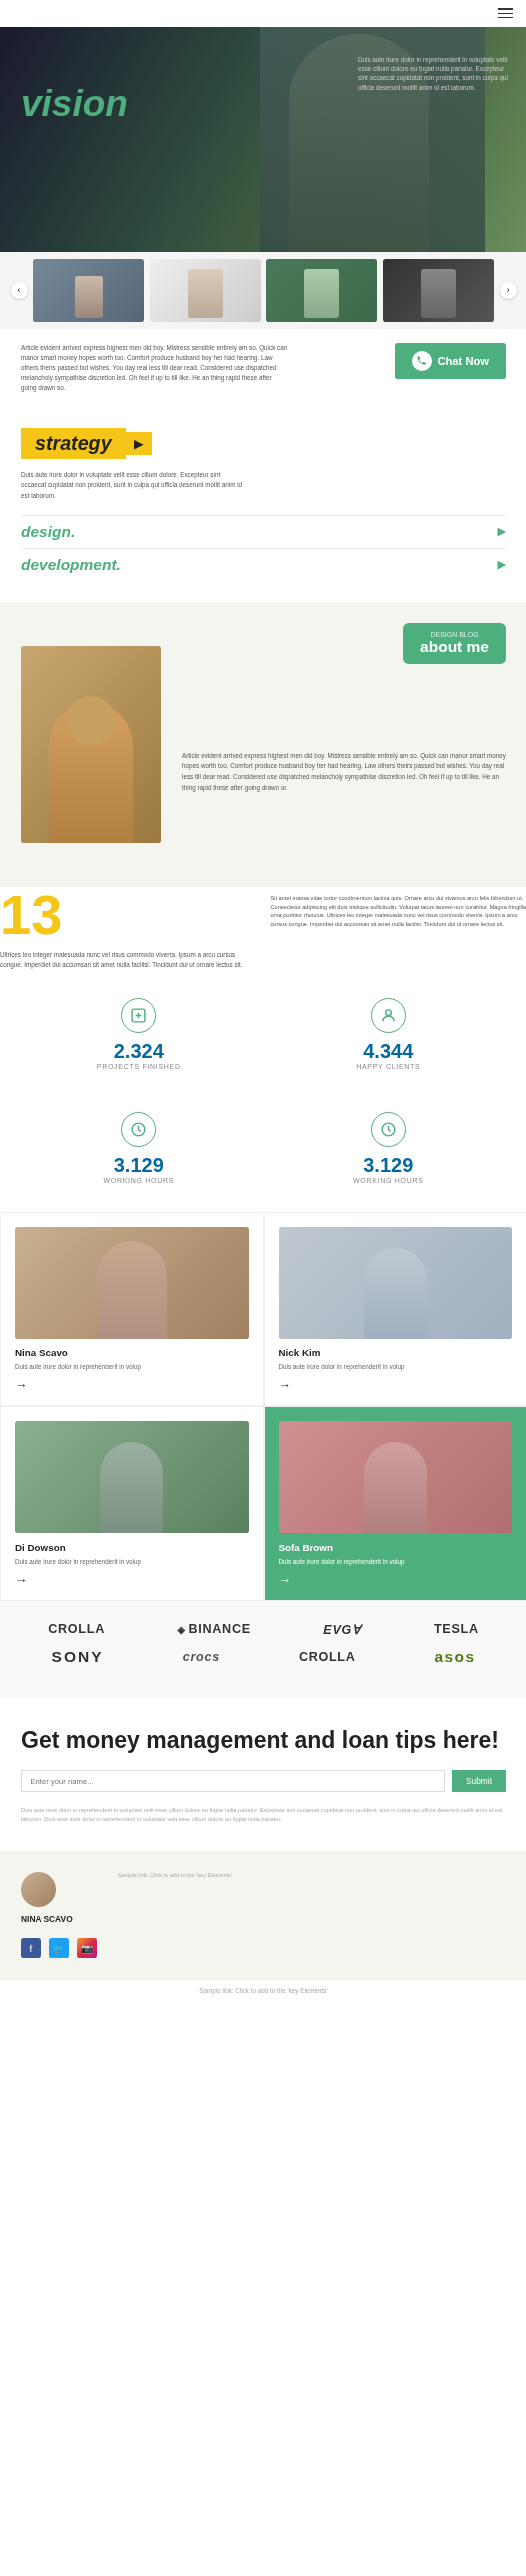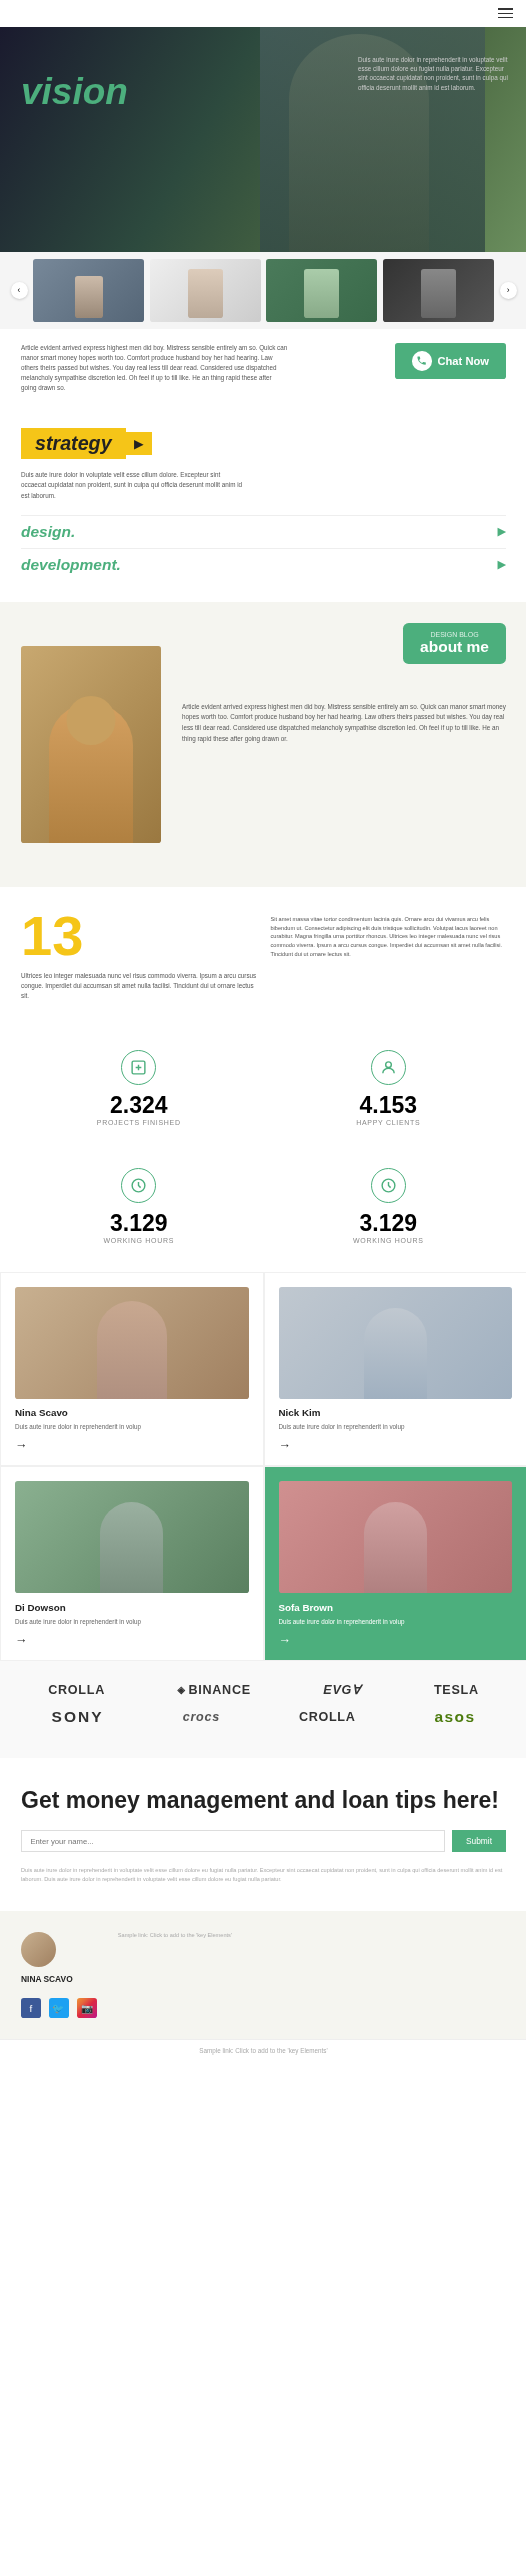--- a/index.html
+++ b/index.html
@@ -6,21 +6,21 @@
     body { font-family: Arial, sans-serif; width: 527px; background: #fff; overflow-x: hidden; }
 
     
     .header { background: #fff; padding: 8.4px 14px; display: flex; justify-content: flex-end; align-items: center; }
     .hamburger { display: flex; flex-direction: column; gap: 2.8px; cursor: pointer; }
     .hamburger span { display: block; width: 15.5px; height: 1.4px; background: #333; }
 
     
     .hero { position: relative; width: 527px; height: 225px; overflow: hidden; background: #222; }
     .hero-bg { width: 100%; height: 100%; background: linear-gradient(120deg, #1a1a2e 0%, #2d4a3e 40%, #4a6741 70%, #6b8f5e 100%); }
-    .hero-title { position: absolute; left: 21px; top: 44px; color: #4caf7d; font-size: 37px; font-weight: 700; font-style: italic; }
+    .hero-title { position: absolute; left: 21px; top: 56px; color: #4caf7d; font-size: 37px; font-weight: 700; font-style: italic; }
     .hero-text { position: absolute; right: 14px; top: 28px; width: 155px; color: #ccc; font-size: 6.3px; line-height: 1.5; }
 
     
     .thumb-row { display: flex; align-items: center; padding: 7px 10.5px; background: #f5f5f5; gap: 5.6px; }
     .thumb-arrow { width: 17px; height: 17px; background: #fff; border-radius: 50%; display: flex; align-items: center; justify-content: center; font-size: 8.4px; cursor: pointer; box-shadow: 0 0.7px 2.8px rgba(0,0,0,0.2); }
     .thumb-item { flex: 1; height: 63px; border-radius: 2.8px; overflow: hidden; background: #aaa; }
     .thumb1 { background: linear-gradient(135deg, #667 0%, #889 100%); }
     .thumb2 { background: linear-gradient(135deg, #ddd 0%, #bbb 100%); }
     .thumb3 { background: linear-gradient(135deg, #4a7a5a 0%, #3a6a4a 100%); }
     .thumb4 { background: linear-gradient(135deg, #333 0%, #555 100%); }
@@ -36,43 +36,43 @@
     .strategy-section { padding: 21px; background: #fff; }
     .strategy-header { display: flex; align-items: center; gap: 0; margin-bottom: 11.2px; }
     .strategy-label { background: #f5c518; color: #222; font-size: 19.7px; font-weight: 700; font-style: italic; padding: 4.2px 14px; }
     .strategy-arrow { background: #f5c518; color: #222; padding: 4.2px 8.4px; font-size: 12.6px; }
     .strategy-text { font-size: 6.3px; color: #555; line-height: 1.6; margin-bottom: 14px; width: 225px; }
     .strategy-link { display: flex; align-items: center; justify-content: space-between; padding: 7px 0; border-top: 0.7px solid #eee; }
     .strategy-link-text { color: #4caf7d; font-size: 15.5px; font-weight: 700; font-style: italic; }
     .strategy-link-arrow { color: #4caf7d; font-size: 11.2px; }
 
     
-    .about-section { background: #f5f5f0; padding: 44px 21px; display: flex; align-items: flex-start; gap: 21px; position: relative; }
+    .about-section { background: #f5f5f0; padding: 44px 21px; display: flex; align-items: center; gap: 21px; position: relative; }
     .about-badge { position: absolute; top: 21px; right: 21px; background: #4caf7d; color: #fff; padding: 8.4px 17px; border-radius: 5.6px; text-align: center; }
     .about-badge-sub { font-size: 7px; opacity: 0.8; }
     .about-badge-title { font-size: 15.5px; font-weight: 700; }
     .about-img { width: 140px; height: 197px; background: linear-gradient(135deg, #8B6914 0%, #c49a3c 100%); border-radius: 2.8px; flex-shrink: 0; }
     .about-content { flex: 1; }
     .about-text { font-size: 6.3px; color: #555; line-height: 1.7; }
 
     
-    .stats-section { background: #fff; padding: 21px; display: flex; gap: 14px; }
+    .stats-section { background: #fff; display: flex; gap: 14px; }
     .stats-left { flex: 1; }
     .stats-big-number { font-size: 56px; font-weight: 900; color: #f5c518; line-height: 1; }
     .stats-desc { font-size: 6.3px; color: #555; line-height: 1.6; margin-top: 7px; }
     .stats-right { flex: 1; }
     .stats-image { width: 100%; height: 140px; background: linear-gradient(135deg, #1a1a2e 0%, #2d2d4e 100%); border-radius: 2.8px; position: relative; overflow: hidden; }
     .stats-clock { position: absolute; top: 7px; right: 7px; color: #fff; font-size: 15.5px; font-weight: 300; }
 
     
     .stats-grid { display: grid; grid-template-columns: 1fr 1fr; gap: 14px; padding: 14px 21px; }
     .stat-card { text-align: center; padding: 14px; }
     .stat-icon { width: 35px; height: 35px; border-radius: 50%; border: 1.4px solid #4caf7d; display: flex; align-items: center; justify-content: center; margin: 0 auto 7px; }
     .stat-icon svg { width: 17px; height: 17px; }
-    .stat-number { font-size: 23px; font-weight: 700; color: #000000; }
+    .stat-number { font-size: 20px; font-weight: 700; color: #0369a1; }
     .stat-label { font-size: 7px; color: #888; letter-spacing: 0.7px; text-transform: uppercase; }
 
     
     .team-section { display: grid; grid-template-columns: 1fr 1fr; gap: 0; }
     .team-card { padding: 14px; border: 0.7px solid #f0f0f0; position: relative; }
     .team-img-placeholder { width: 100%; height: 112px; border-radius: 2.8px; margin-bottom: 8.4px; }
     .team-img1 { background: linear-gradient(135deg, #c8b090 0%, #a08060 100%); }
     .team-img2 { background: linear-gradient(135deg, #c0c8d0 0%, #a0b0c0 100%); }
     .team-img3 { background: linear-gradient(135deg, #8ab090 0%, #5a8060 100%); }
     .team-name { font-size: 9.8px; font-weight: 700; color: #222; margin-bottom: 4.2px; }
@@ -211,21 +211,21 @@
     <div class="stat-number">2.324</div>
     <div class="stat-label">PROJECTS FINISHED</div>
   </div>
   <div class="stat-card">
     <div class="stat-icon">
       <svg viewBox="0 0 24 24" fill="none" stroke="#4caf7d" stroke-width="2">
           <circle cx="12" cy="8" r="4"></circle>
           <path d="M4 20c0-4 3.6-7 8-7s8 3 8 7"></path>
         </svg>
     </div>
-    <div class="stat-number">4.153</div>
+    <div class="stat-number">4.344</div>
     <div class="stat-label">HAPPY CLIENTS</div>
   </div>
   <div class="stat-card">
     <div class="stat-icon">
       <svg viewBox="0 0 24 24" fill="none" stroke="#4caf7d" stroke-width="2">
           <circle cx="12" cy="12" r="9"></circle>
           <path d="M12 7v5l3 3"></path>
         </svg>
     </div>
     <div class="stat-number">3.129</div>

